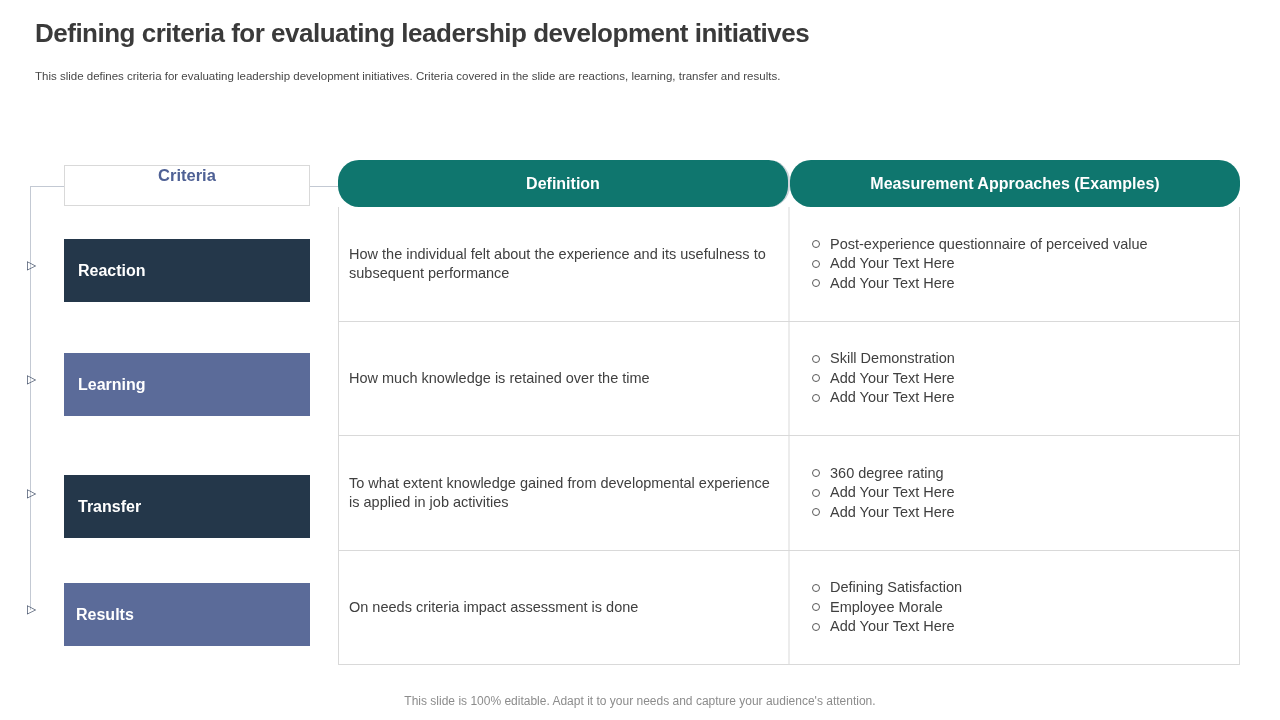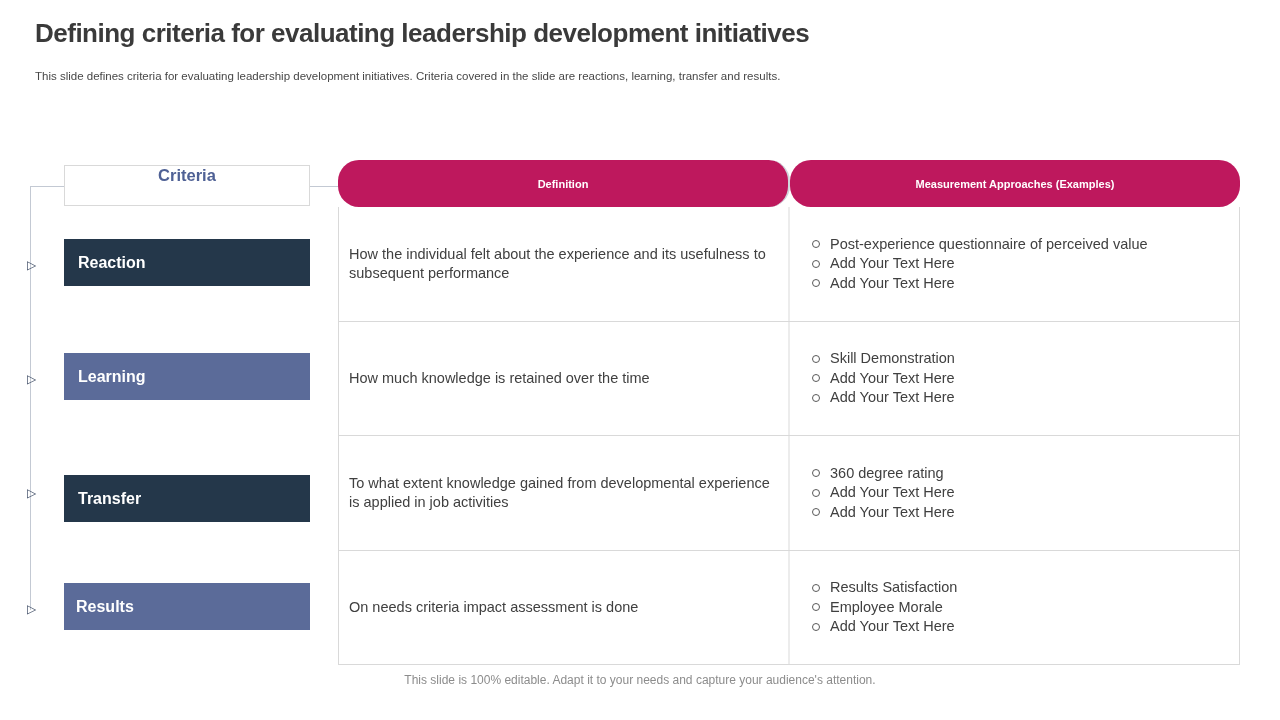--- a/index.html
+++ b/index.html
@@ -21,45 +21,45 @@
   .marker { position:absolute; left:27px; width:16px; height:16px; line-height:16px;
             font-size:12px; color:#3c4a63; background:transparent; }
   .marker.m1 { top:257px; } .marker.m2 { top:371px; }
   .marker.m3 { top:485px; } .marker.m4 { top:601px; }
 
   
   .criteria-header { position:absolute; left:64px; top:165px; width:246px; height:41px;
                      background:#ffffff; border:1px solid #d9d9d9;
                      display:flex; align-items:flex-start; justify-content:center;
                      font-size:16.5px; font-weight:bold; color:#4f6195; }
-  .crit-box { position:absolute; left:64px; width:246px; height:47px;
+  .crit-box { position:absolute; left:64px; width:246px; height:63px;
               display:flex; align-items:center; padding-left:14px;
               font-size:16px; font-weight:bold; color:#ffffff; }
   .crit-box.c1 { top:239px; } .crit-box.c2 { top:353px; }
   .crit-box.c3 { top:467px;margin-top:8px; } .crit-box.c4 { top:583px; }
 
   
   .table { position:absolute; left:338px; top:160px; width:902px; height:505px; }
   .thead { display:flex; height:47px; }
-  .th { background:#be185d; color:#ffffff; font-weight:bold; font-size:11px;
+  .th { background:#0f766e; color:#ffffff; font-weight:bold; font-size:16px;
         display:flex; align-items:center; justify-content:center;border-radius:21px; }
   .th.th1 { width:452px; border-right:2px solid #cfd5db; }
   .th.th2 { width:450px; }
   .tbody { border-left:1px solid #d9d9d9; border-right:1px solid #d9d9d9; }
   .tr { display:flex; height:114.5px; border-bottom:1px solid #d9d9d9; }
   .td { display:flex; align-items:center; color:#404040; font-size:14.5px; }
   .td.def  { width:451px; border-right:2px solid #ececec; padding:8px 14px 8px 10px; line-height:19px; }
   .td.meas { width:449px; padding:8px 8px 8px 22px; }
   .meas ul { list-style:none; }
   .meas li { display:flex; align-items:center; line-height:19.5px; }
   .bullet { display:inline-block; width:8px; height:8px; border:1.3px solid #595959;
             border-radius:50%; margin-right:10px; flex:0 0 auto; }
 
   
-  .footer { position:absolute; left:0; right:0; top:673px; text-align:center;
+  .footer { position:absolute; left:0; right:0; top:694px; text-align:center;
             font-size:12px; color:#8c8c8c; }
 </style>
 </head>
 <body>
 
 <div class="slide">
 
   <h1 class="title">Defining criteria for evaluating leadership development initiatives</h1>
   <p class="subtitle">This slide defines criteria for evaluating leadership development initiatives. Criteria covered in the slide are reactions, learning, transfer and results.</p>
 
@@ -161,21 +161,21 @@
       </div>
 
       <div class="tr">
         <div class="td def">
           <p>On needs criteria impact assessment is done</p>
         </div>
         <div class="td meas">
           <ul>
             <li>
                 <span class="bullet"></span>
-                <span>Results Satisfaction</span>
+                <span>Defining Satisfaction</span>
               </li>
             <li>
                 <span class="bullet"></span>
                 <span>Employee Morale</span>
               </li>
             <li>
                 <span class="bullet"></span>
                 <span>Add Your Text Here</span>
               </li>
           </ul>

